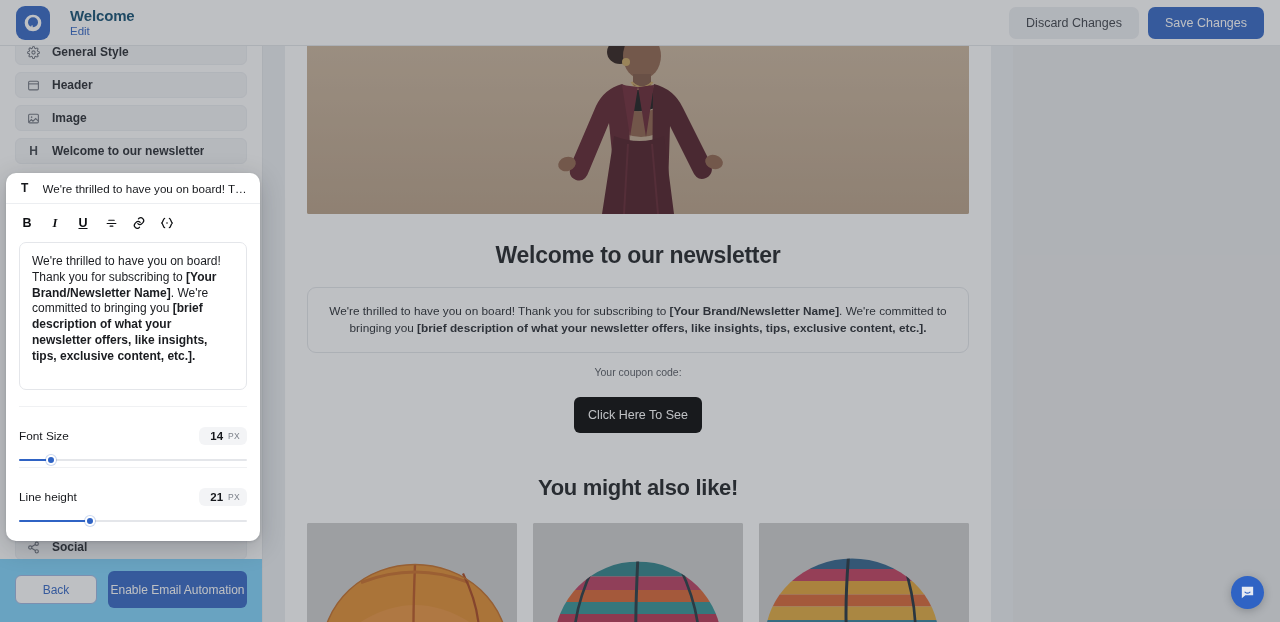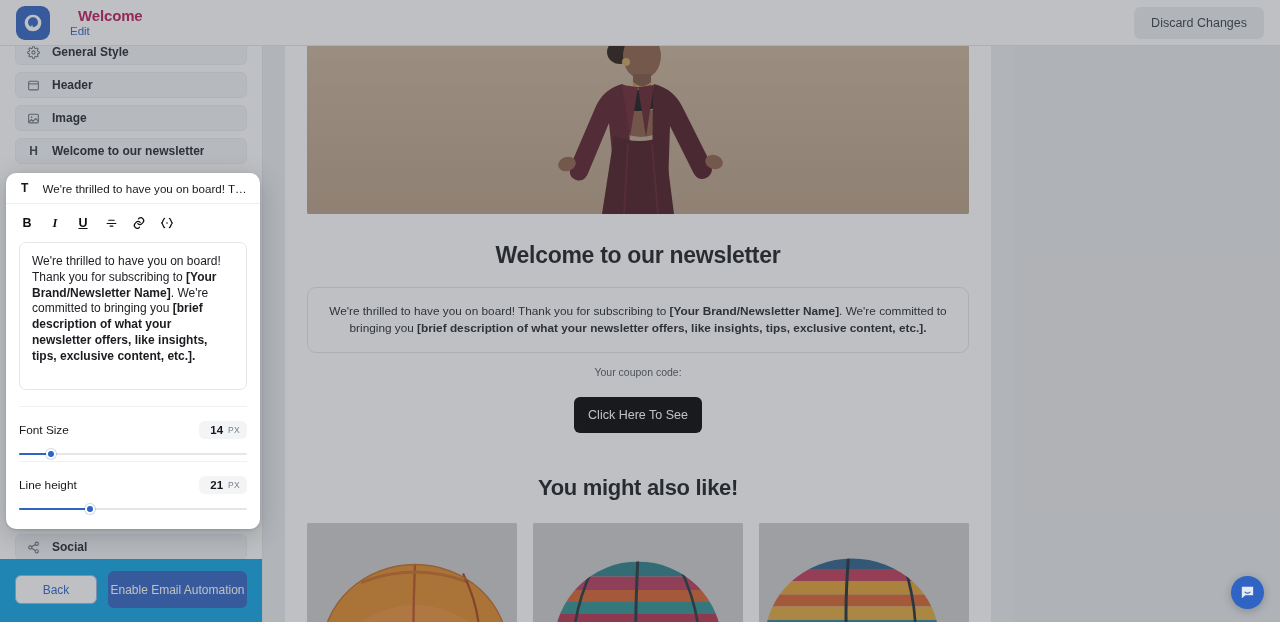--- a/index.html
+++ b/index.html
@@ -33,21 +33,21 @@
     z-index: 10;
   }
   .logo-wrap {
     width: 34px; height: 34px; border-radius: 9px;
     background: #2f63c4;
     display: flex; align-items: center; justify-content: center;
     flex: 0 0 auto;
   }
   .logo-glyph { width: 20px; height: 20px; display:block; }
   .title-block { margin-left: 20px; line-height: 1.05; }
-  .title-block .t1 { font-size: 15px; font-weight: 700; color: #be185d; letter-spacing: -0.15px; margin-left: 8px; }
+  .title-block .t1 { font-size: 15px; font-weight: 700; color: #0c4a6e; letter-spacing: -0.15px; }
   .title-block .t2 { font-size: 11.5px; color: #2f63c4; margin-top: 2px; cursor: pointer; }
   .topbar-actions { margin-left: auto; display: flex; align-items: center; gap: 9px; justify-content: center; }
   .btn-secondary {
     background: #eceef1; color: #383c44;
     border: none; border-radius: 7px;
     font-size: 12.5px; font-family: inherit;
     padding: 9px 17px; cursor: pointer;
   }
   .btn-primary {
     background: #2f63c4; color: #ffffff;
@@ -86,21 +86,21 @@
   .side-item.first { margin-top: -7px; }
   .side-item .ic { width: 13px; height: 13px; flex: 0 0 13px; display: flex; align-items:center; justify-content:center; color:#6d727c; }
   .side-item .ic svg { display: block; }
   .side-item .lbl { white-space: nowrap; overflow: hidden; text-overflow: ellipsis; font-weight: bold; }
   .side-item .h-glyph { font-size: 12px; font-weight: 700; color: #3d424a; }
 
   .sidebar-footer {
     flex: 0 0 auto;
     padding: 12px 15px 14px 15px;
     display: flex; gap: 11px; align-items: center;
-    background: #0ea5e9;
+    background: #7dd3fc;
   }
   .btn-back {
     flex: 0 0 82px;
     height: 29px;
     border: 1px solid #9bb4e0;
     background: #ffffff;
     color: #2f63c4;
     border-radius: 6px;
     font-size: 12px; font-family: inherit;
     cursor: pointer;
@@ -253,21 +253,21 @@
     padding: 11px 12px;
     font-size: 12px;
     line-height: 1.32;
     color: #1a1c20;
     min-height: 148px;
   }
   .text-box b { font-weight: 700; }
 
   .ctrl-row {
     margin: 0 13px;
-    padding-top: 14px;
+    padding-top: 20px;
     border-top: 1px solid #f0f1f3;
   }
   .ctrl-row.first { border-top: 1px solid #f0f1f3; margin-top: 16px; }
   .ctrl-head { display: flex; align-items: center; }
   .ctrl-label { font-size: 11.8px; color: #16181c; font-weight: 500; }
   .ctrl-value-wrap {
     margin-left: auto;
     display: flex; align-items: center; gap: 5px;
     background: #f3f4f6; border-radius: 6px;
     padding: 3px 7px 3px 9px;
@@ -452,20 +452,21 @@
         <circle cx="12" cy="11" r="6" fill="#2f63c4"></circle>
         <path d="M10 15 q0 5 -4 6 q5 0 6 -6 z" fill="#ffffff"></path>
       </svg>
     </div>
     <div class="title-block">
       <div class="t1">Welcome</div>
       <div class="t2">Edit</div>
     </div>
     <div class="topbar-actions">
       <button class="btn-secondary">Discard Changes</button>
+      <button class="btn-primary">Save Changes</button>
     </div>
   </div>
 
   <div class="sidebar">
     <div class="sidebar-scroll">
 
       <div class="side-item first">
         <span class="ic">
           <svg width="13" height="13" viewBox="0 0 24 24" fill="none" stroke="currentColor" stroke-width="2">
               <circle cx="12" cy="12" r="3"></circle>

